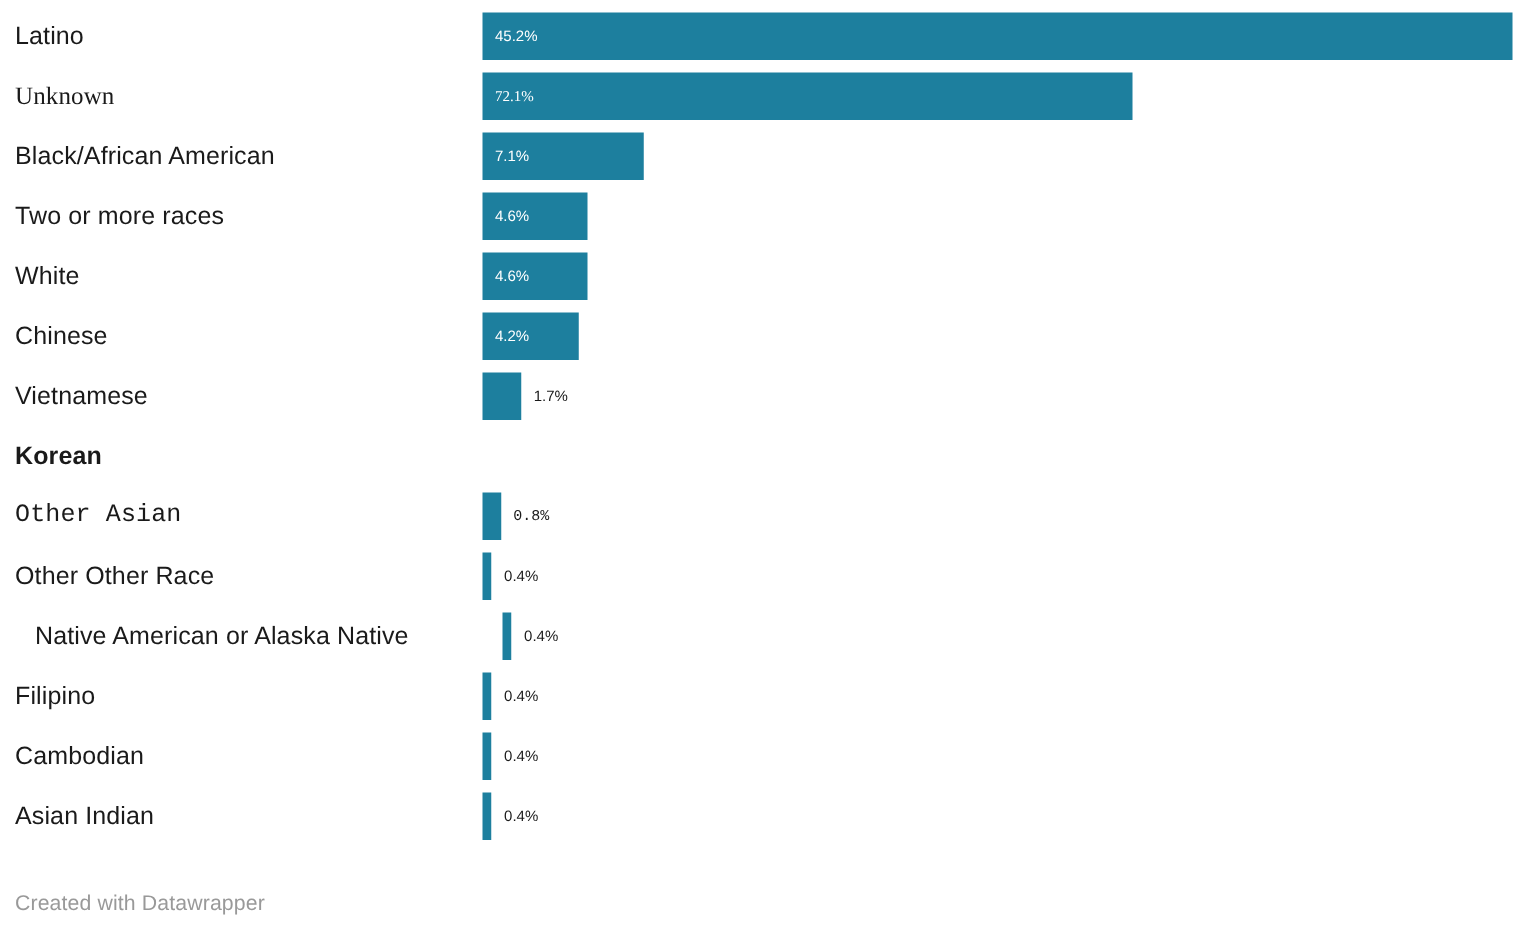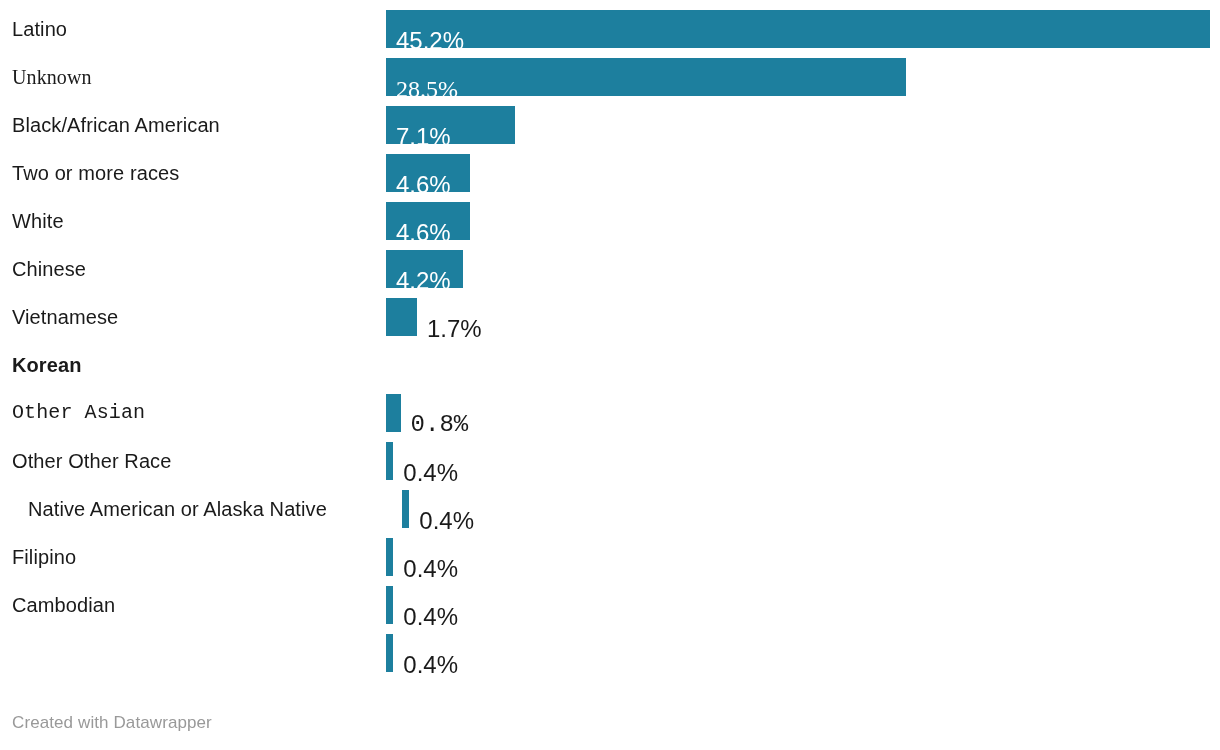--- a/index.html
+++ b/index.html
@@ -59,24 +59,24 @@
   .bar-fill {
     position: absolute;
     left: 0;
     top: 0;
     height: 38px;
     background: #1d7f9e;
   }
 
   .bar-value {
     position: absolute;
-    top: 12px;
+    top: 0;
     height: 38px;
     line-height: 38px;
-    font-size: 24px;
+    font-size: 12px;
     white-space: nowrap;
   }
 
   .bar-value.inside {
     color: #ffffff;
     left: 10px;
   }
 
   .bar-value.outside {
     color: #1a1a1a;
@@ -101,21 +101,21 @@
         <div class="row-label">Latino</div>
         <div class="bar-track">
           <div class="bar-fill" style="width: 823.996px; background: rgb(29, 127, 158);"></div>
           <div class="bar-value inside">45.2%</div>
         </div>
       </div>
       <div class="bar-row" style="top: 58px; font-family: Liberation Serif, serif;">
         <div class="row-label">Unknown</div>
         <div class="bar-track">
           <div class="bar-fill" style="width: 519.555px; background: rgb(29, 127, 158);"></div>
-          <div class="bar-value inside">28.5%</div>
+          <div class="bar-value inside">72.1%</div>
         </div>
       </div>
       <div class="bar-row" style="top: 106px;">
         <div class="row-label">Black/African American</div>
         <div class="bar-track">
           <div class="bar-fill" style="width: 129.433px; background: rgb(29, 127, 158);"></div>
           <div class="bar-value inside">7.1%</div>
         </div>
       </div>
       <div class="bar-row" style="top: 154px;">
@@ -178,20 +178,21 @@
         </div>
       </div>
       <div class="bar-row" style="top: 586px;">
         <div class="row-label">Cambodian</div>
         <div class="bar-track">
           <div class="bar-fill" style="width: 7.292px; background: rgb(29, 127, 158);"></div>
           <div class="bar-value outside" style="left: 17.292px;">0.4%</div>
         </div>
       </div>
       <div class="bar-row" style="top: 634px;">
+        <div class="row-label">Asian Indian</div>
         <div class="bar-track">
           <div class="bar-fill" style="width: 7.292px; background: rgb(29, 127, 158);"></div>
           <div class="bar-value outside" style="left: 17.292px;">0.4%</div>
         </div>
       </div>
     </div>
 
   <div class="chart-footer">Created with Datawrapper</div>
 
 </div>

